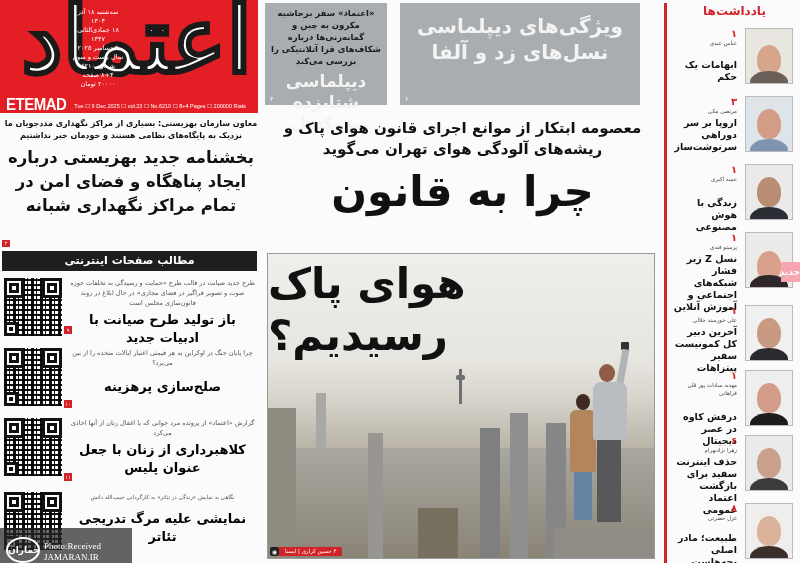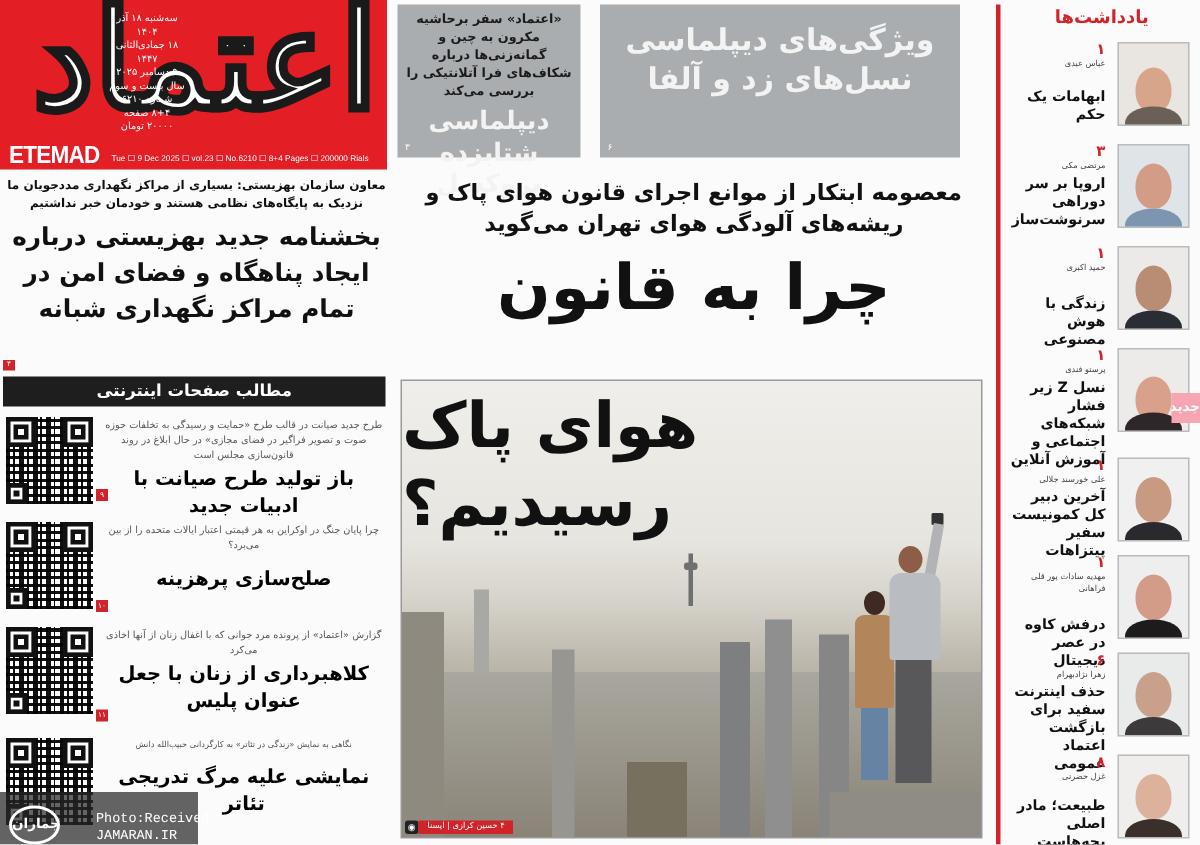--- a/index.html
+++ b/index.html
@@ -59,21 +59,21 @@
 .bld{position:absolute;bottom:0;background:#8a8d8f}
 #tower{position:absolute;left:191px;top:115px;width:3px;height:35px;background:#6d6f70}
 #tower::before{content:"";position:absolute;left:-3px;top:6px;width:9px;height:5px;background:#6d6f70;border-radius:2px}
 .person{position:absolute}
 #caption{position:absolute;left:2px;bottom:2px;height:9px;display:flex;align-items:center}
 #caption .cam{width:9px;height:9px;background:#222;border-radius:2px;color:#fff;font-size:6px;text-align:center;line-height:9px}
 #caption .lbl{background:#d1232a;color:#fff;font-size:5.5px;padding:0 6px;height:9px;line-height:9px;direction:rtl}
 
 #watermark{position:absolute;left:0;top:528px;width:132px;height:35px;background:rgba(40,40,40,.72);display:flex;align-items:flex-end;padding-left:6px}
 #wm-logo{width:34px;height:26px;border-radius:50%;border:2px solid #fff;color:#fff;font-size:9px;font-weight:bold;text-align:center;line-height:22px}
-#wm-text{margin-left:24px;color:#fff;font-family:Liberation Mono, monospace;font-size:9px;line-height:11px}
+#wm-text{margin-left:4px;color:#fff;font-family:Liberation Serif, serif;font-size:9px;line-height:11px}
 #side-tab{position:absolute;left:781px;top:262px;width:19px;height:20px;background:#f5a6b2;color:#fff;font-size:9px;font-weight:bold;text-align:center;line-height:20px;direction:rtl;overflow:hidden}
 </style>
 </head>
 <body>
 
 <div id="masthead">
   <div id="logo">اعتماد</div>
   <div id="issue-info">
     <div>سه‌شنبه ۱۸ آذر ۱۴۰۴</div>
     <div>۱۸ جمادی‌الثانی ۱۴۴۷</div>

